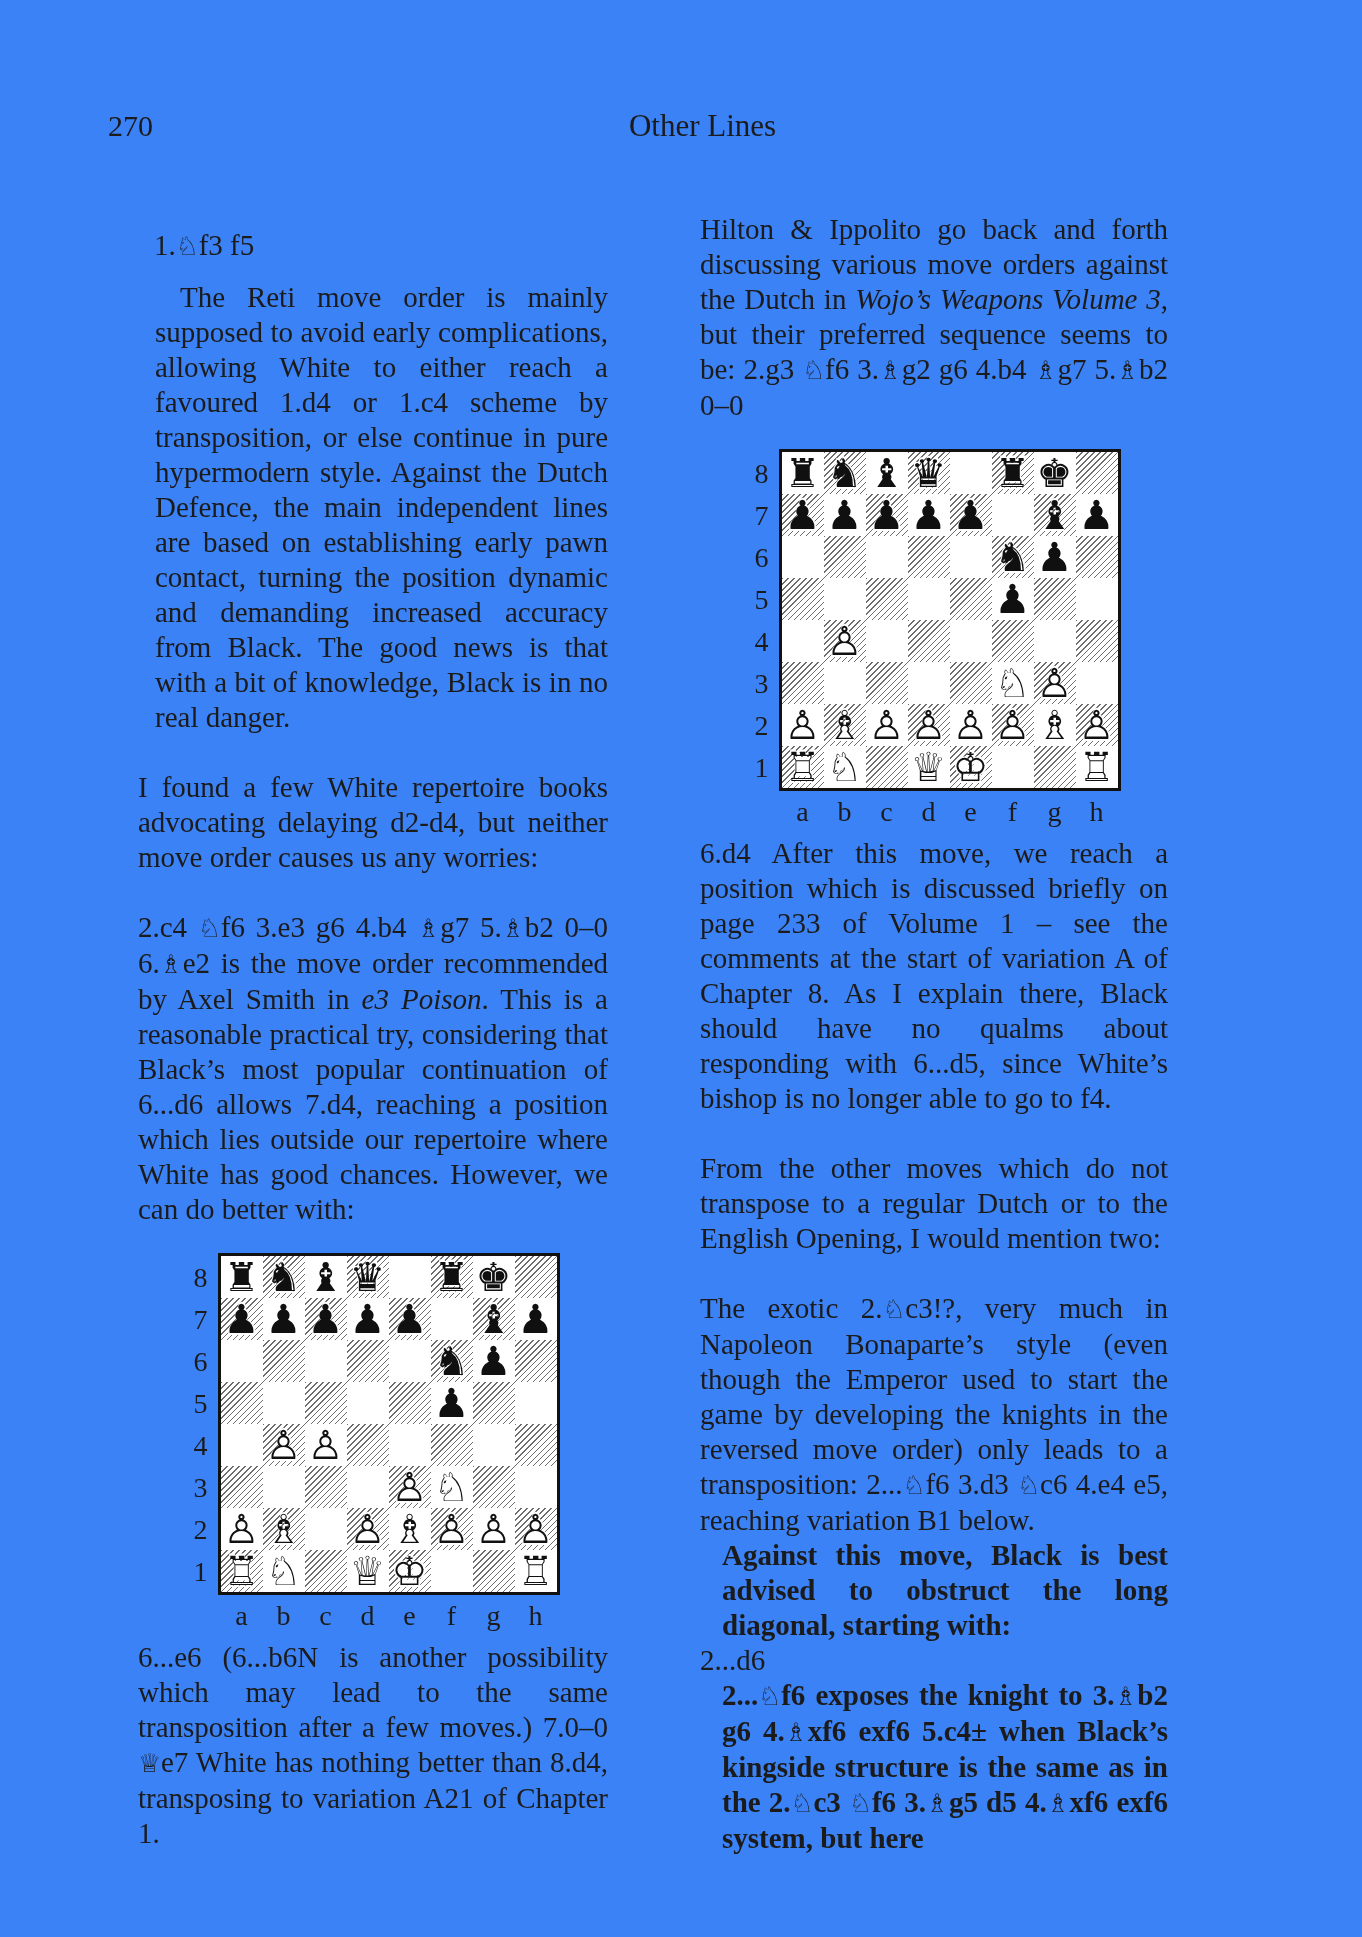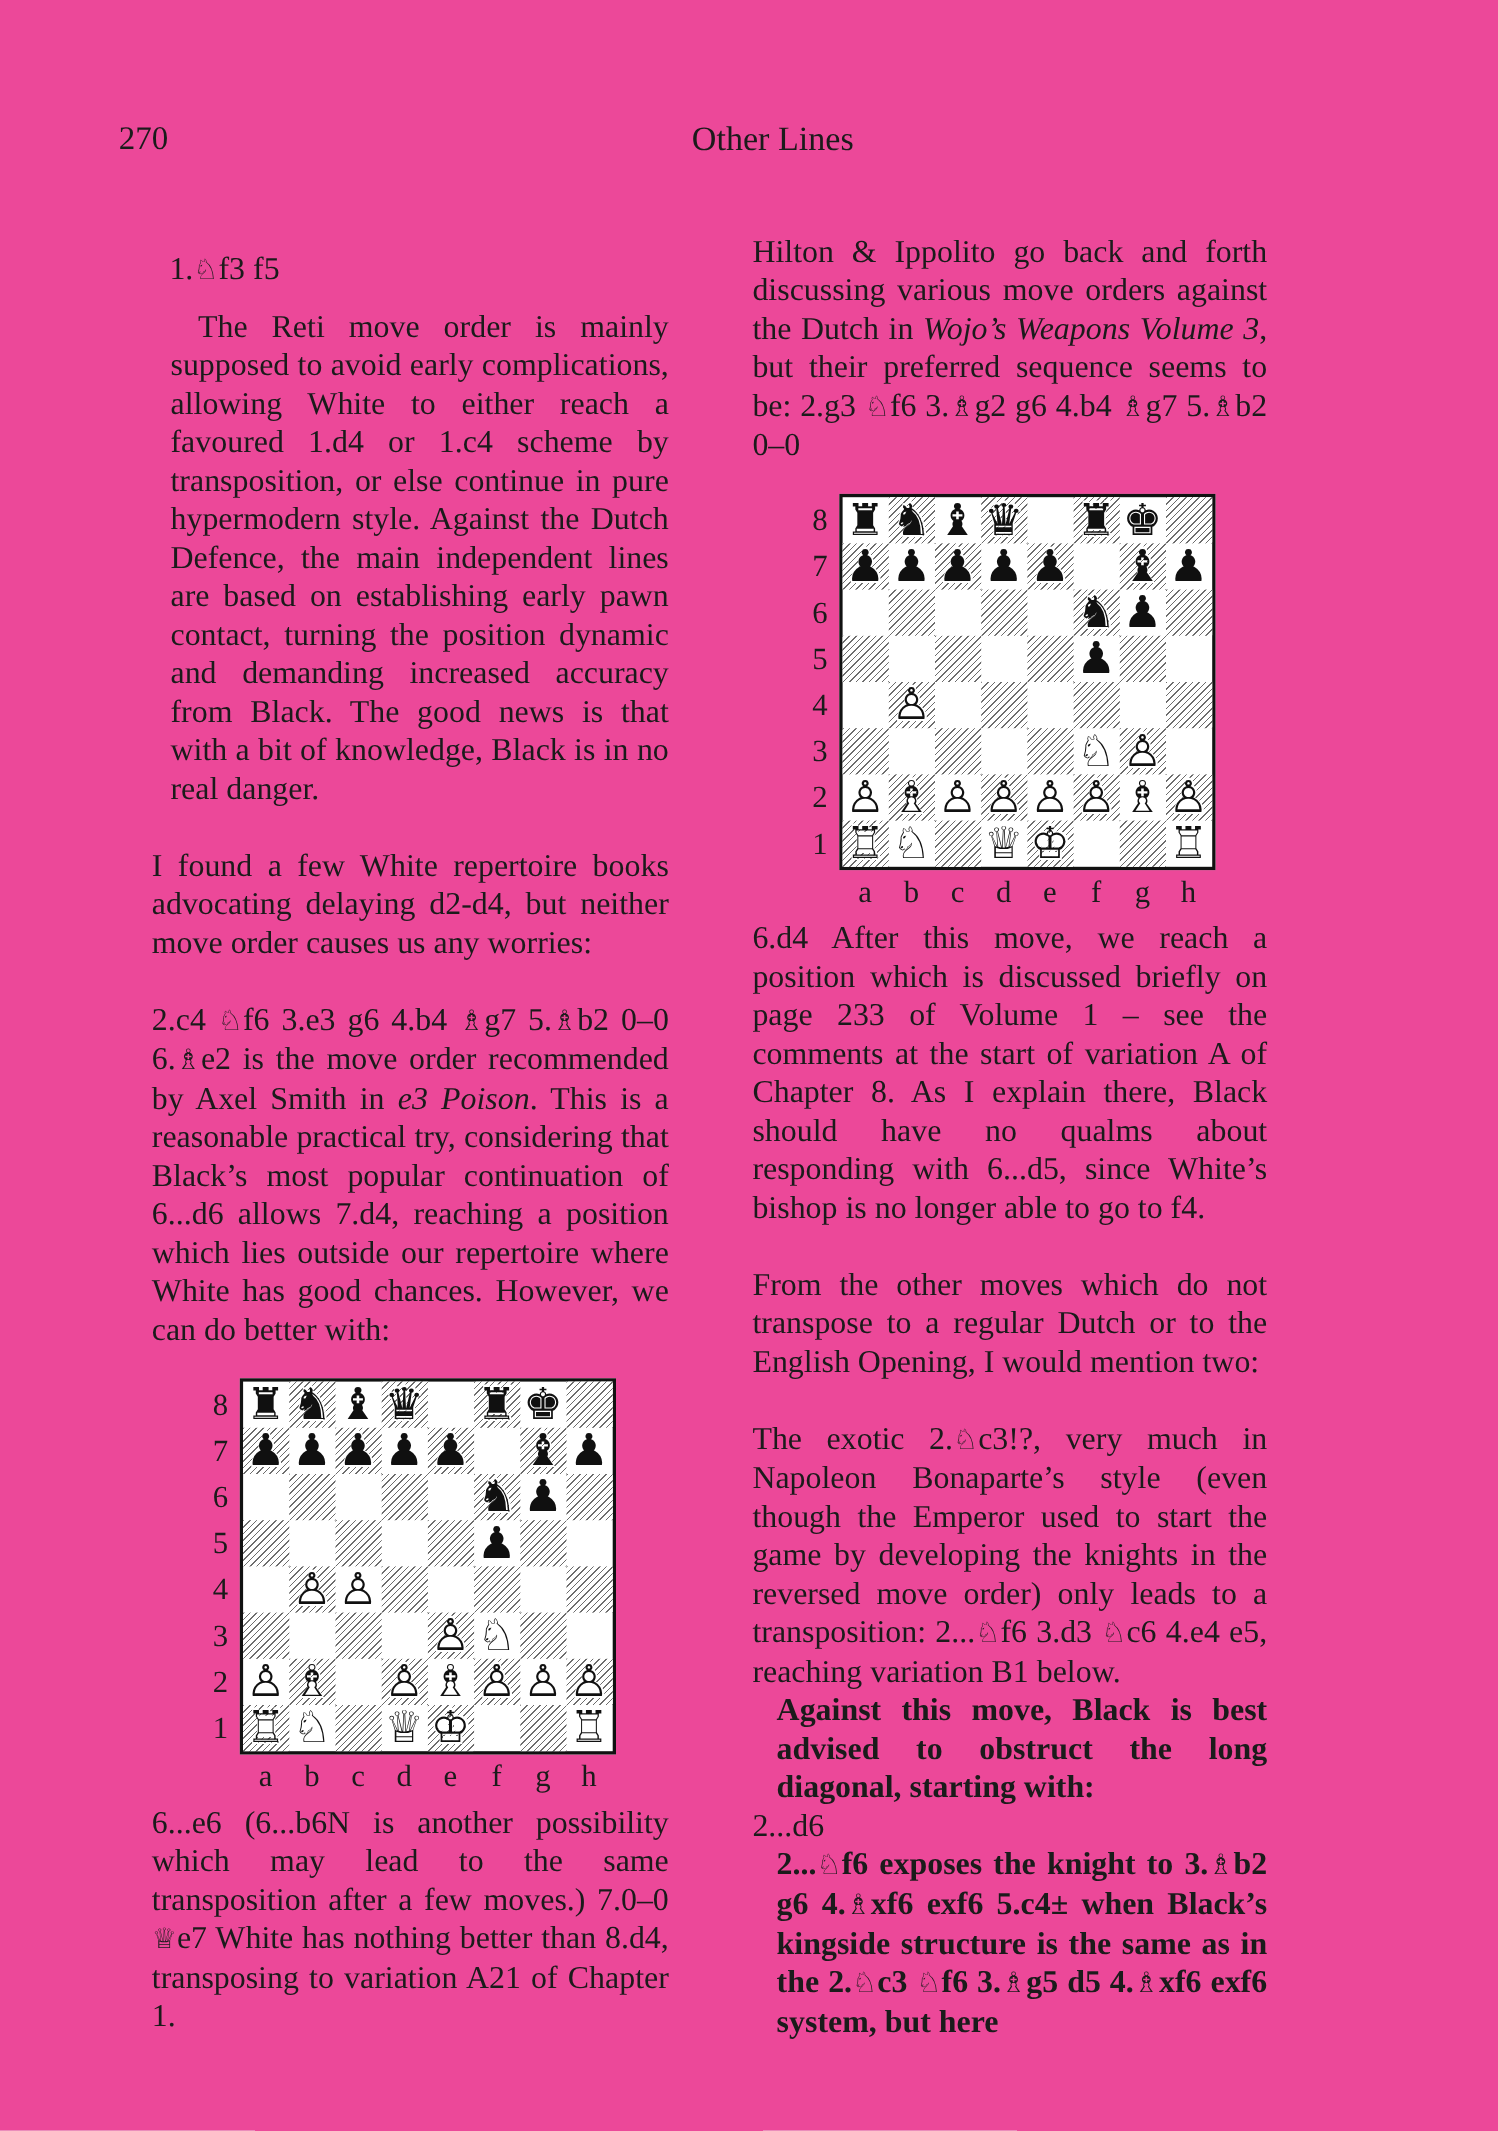--- a/index.html
+++ b/index.html
@@ -1,38 +1,38 @@
 <!DOCTYPE html>
 <html><head>
 <meta charset="utf-8">
 <style>
   html,body{margin:0;padding:0;background:#e8e8e8;}
   .page{
     position:relative;
     width:1362px;height:1937px;
-    background:#ec4899;
+    background:#3b82f6;
     font-family:"Liberation Serif", serif;
     color:#1b1b1b;
     overflow:hidden;
   }
   .pagenum{
     position:absolute;left:108px;top:108px;
     font-size:30px;line-height:35px;
   }
   .title{
     position:absolute;left:0;right:0;top:108px;
     text-align:center;
     font-size:31px;line-height:35px;margin-left:43px;
   }
   .col{
     position:absolute;top:212px;
     font-size:29px;line-height:35px;
   }
   .col-left{left:138px;width:470px;}
-  .col-right{left:684px;width:468px;}
+  .col-right{left:700px;width:468px;}
 
   .para{text-align:justify;margin:0;}
   .para.gap,.move.gap{margin-top:35px;}
   .para.indent-first{text-indent:25px;margin-left:17px;}
   .para.indent-block{padding-left:22px;font-weight:bold;}
   .move{text-align:left;margin:0;}
   .heading{font-weight:normal;margin:16px;}
 
   .t-b{font-weight:bold;}
   .t-i{font-style:italic;}

